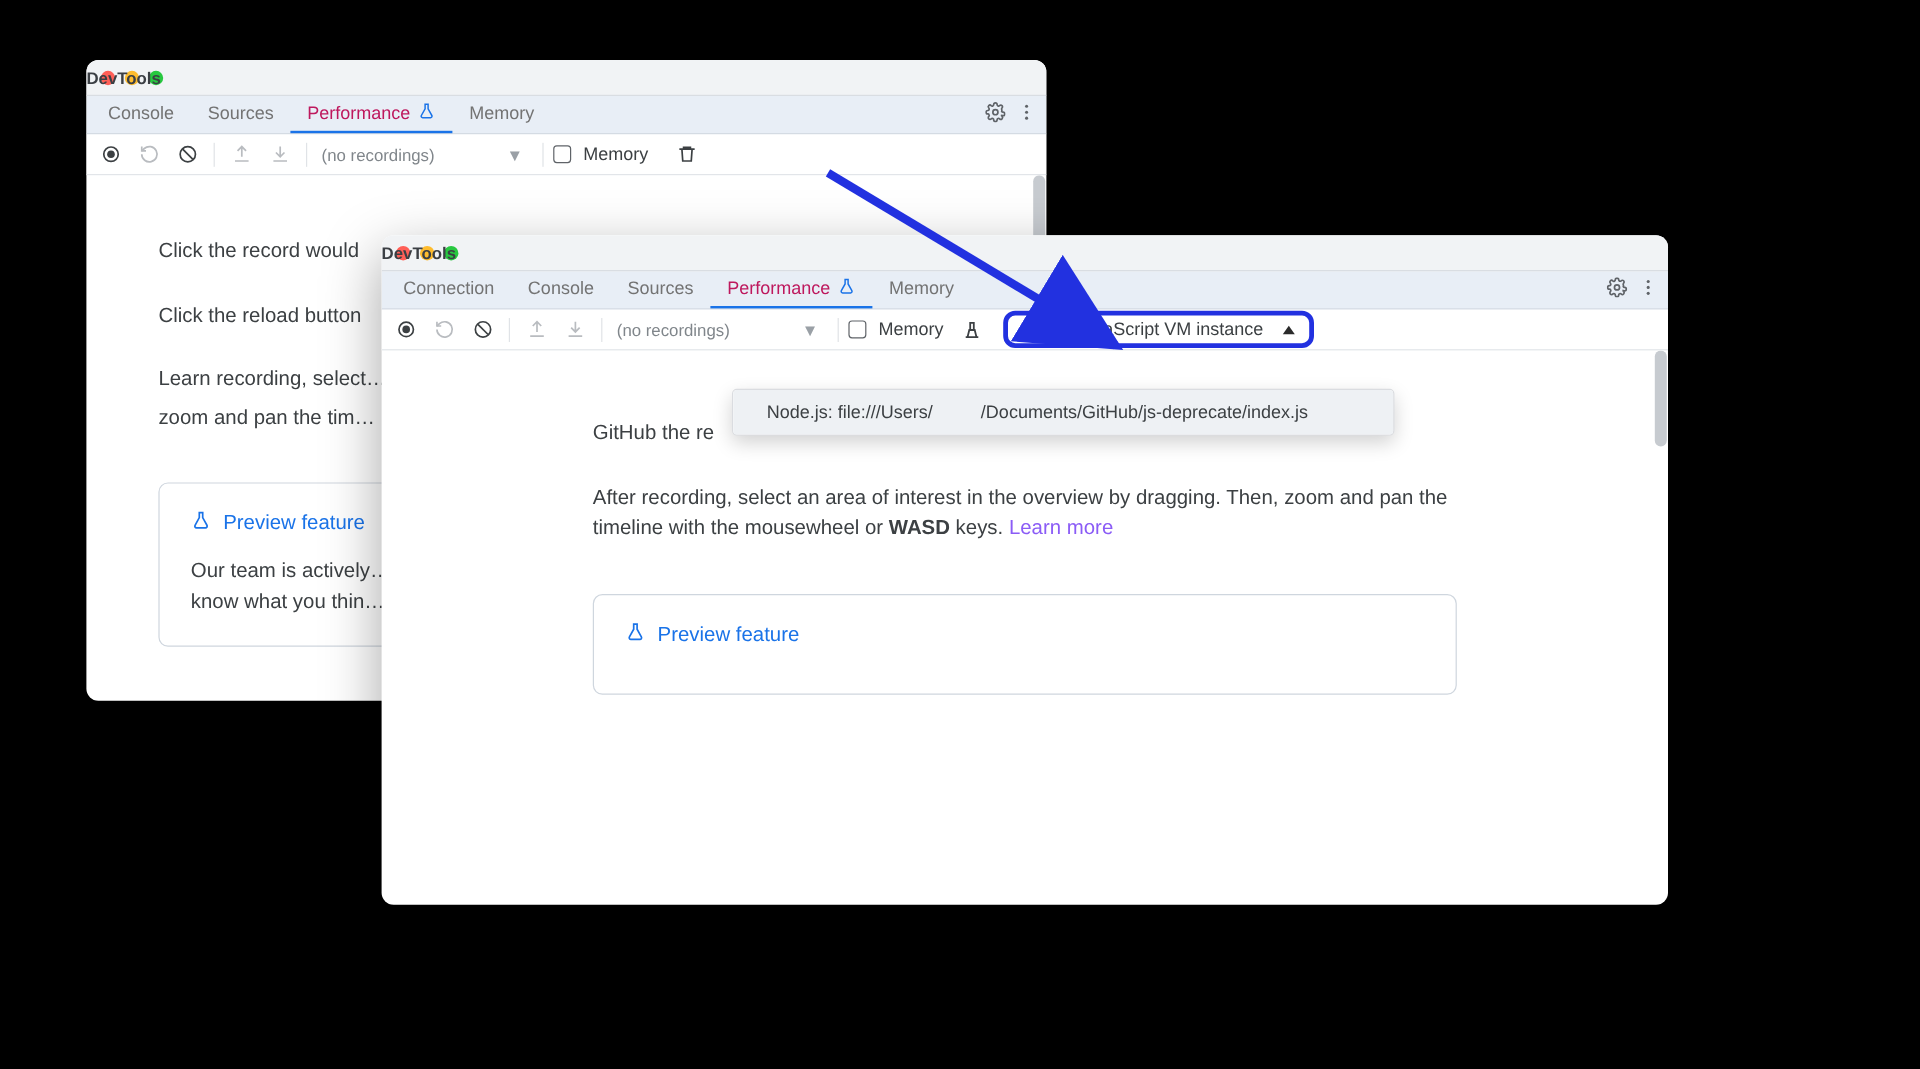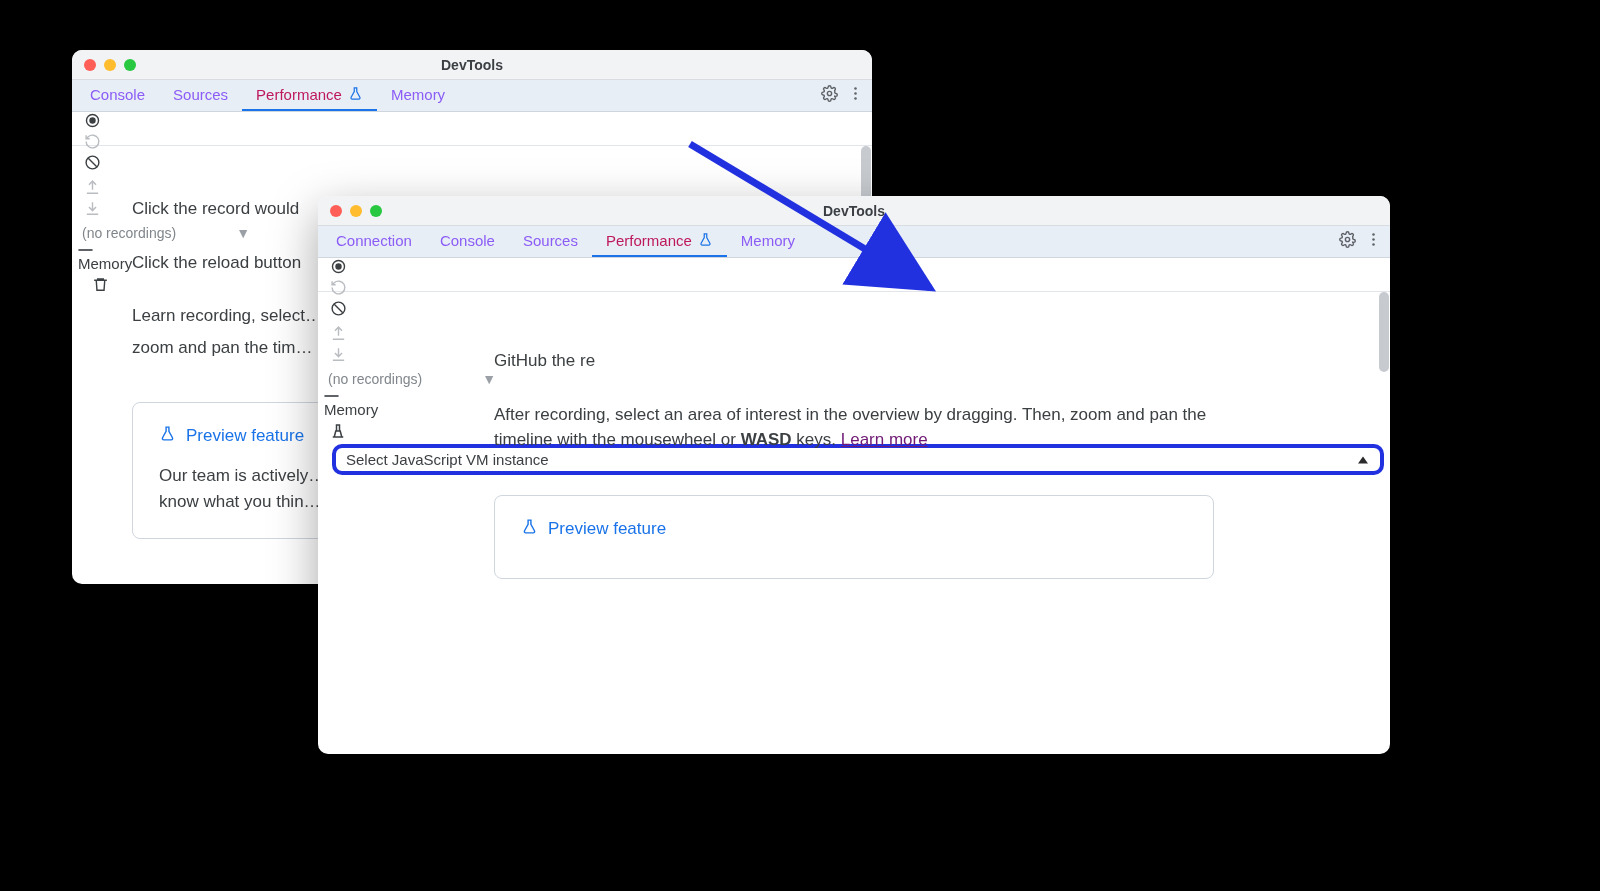--- a/index.html
+++ b/index.html
@@ -39,64 +39,64 @@
     gap: 8px;
     padding-left: 12px;
   }
   .dot { width: 12px; height: 12px; border-radius: 50%; }
   .dot.red { background:#ff5f57; }
   .dot.yel { background:#febc2e; }
   .dot.grn { background:#28c840; }
   .title {
     position: absolute;
     left: 0; right: 0;
-    text-align: center;
+    text-align: left;
     font-weight: 600;
     font-size: 14px;
     color: #3b3f44;
     pointer-events: none;
   }
 
   .tabbar {
     height: 32px;
     background: #e8eef6;
     border-bottom: 1px solid #cfd6de;
     display: flex;
     align-items: stretch;
     padding: 0 4px;
   }
   .tab {
     display: flex;
     align-items: center;
     padding: 0 14px;
     font-size: 15px;
-    color: #8b5cf6;
+    color: #737373;
     cursor: pointer;
     gap: 6px;
     border-bottom: 2px solid transparent;
   }
   .tab.active { color: #be185d; border-bottom-color: #1a73e8; }
   .tabbar .spacer { flex: 1; }
   .icon-btn {
     display: inline-flex;
     align-items: center;
     justify-content: center;
     width: 26px; height: 26px;
     color: #5f6368;
     cursor: pointer;
   }
 
   .toolbar {
     height: 34px;
     background: #fff;
     border-bottom: 1px solid #e2e5e9;
     display: flex;
+    align-items: center;
     padding: 0 6px;
     gap: 4px;
-    flex-direction: column;
   }
   .tb-btn {
     display: inline-flex;
     align-items: center;
     justify-content: center;
     width: 28px; height: 28px;
     color: #5f6368;
     cursor: pointer;
   }
   .tb-btn.disabled { color: #b9bcc0; cursor: default; }
@@ -162,21 +162,21 @@
     width: 30px; height: 30px;
     border: 1px solid #d0d4d9;
     border-radius: 5px;
     vertical-align: middle;
     color: #5f6368;
     margin: 0 2px;
   }
   .kbd-cmd { font-size: 18px; }
   .kbd-shift svg { vertical-align: -2px; }
   .bold { font-weight: 700; }
-  .link { color: #701a75; text-decoration: underline; cursor: pointer; }
+  .link { color: #8b5cf6; cursor: pointer; }
 
   .card {
     border: 1px solid #cfd6de;
     border-radius: 8px;
     padding: 22px 26px;
     margin-top: 42px;
   }
   .card-title {
     color: #1a73e8;
     font-weight: 500;
@@ -437,20 +437,25 @@
     </div>
     <div class="vm-select">
       <span>Select JavaScript VM instance</span>
       <span class="tri"></span>
     </div>
   </div>
 
   <div class="body-area">
     <div class="scrollbar"></div>
 
+    <div class="dropdown-pop" style="left:292px; top:32px; width:552px;">
+      <div class="item">
+        <span>Node.js: file:///Users/</span><span class="gap"></span><span>/Documents/GitHub/js-deprecate/index.js</span>
+      </div>
+    </div>
 
     <div class="body-inner">
       <p class="line"><span>GitHub the re</span></p>
 
 
       <p class="line">
         <span>After recording, select an area of interest in the overview by dragging. Then, zoom and pan the timeline with the mousewheel or </span><span class="bold">WASD</span><span> keys. </span><span class="link">Learn more</span>
       </p>
 
       <div class="card">

